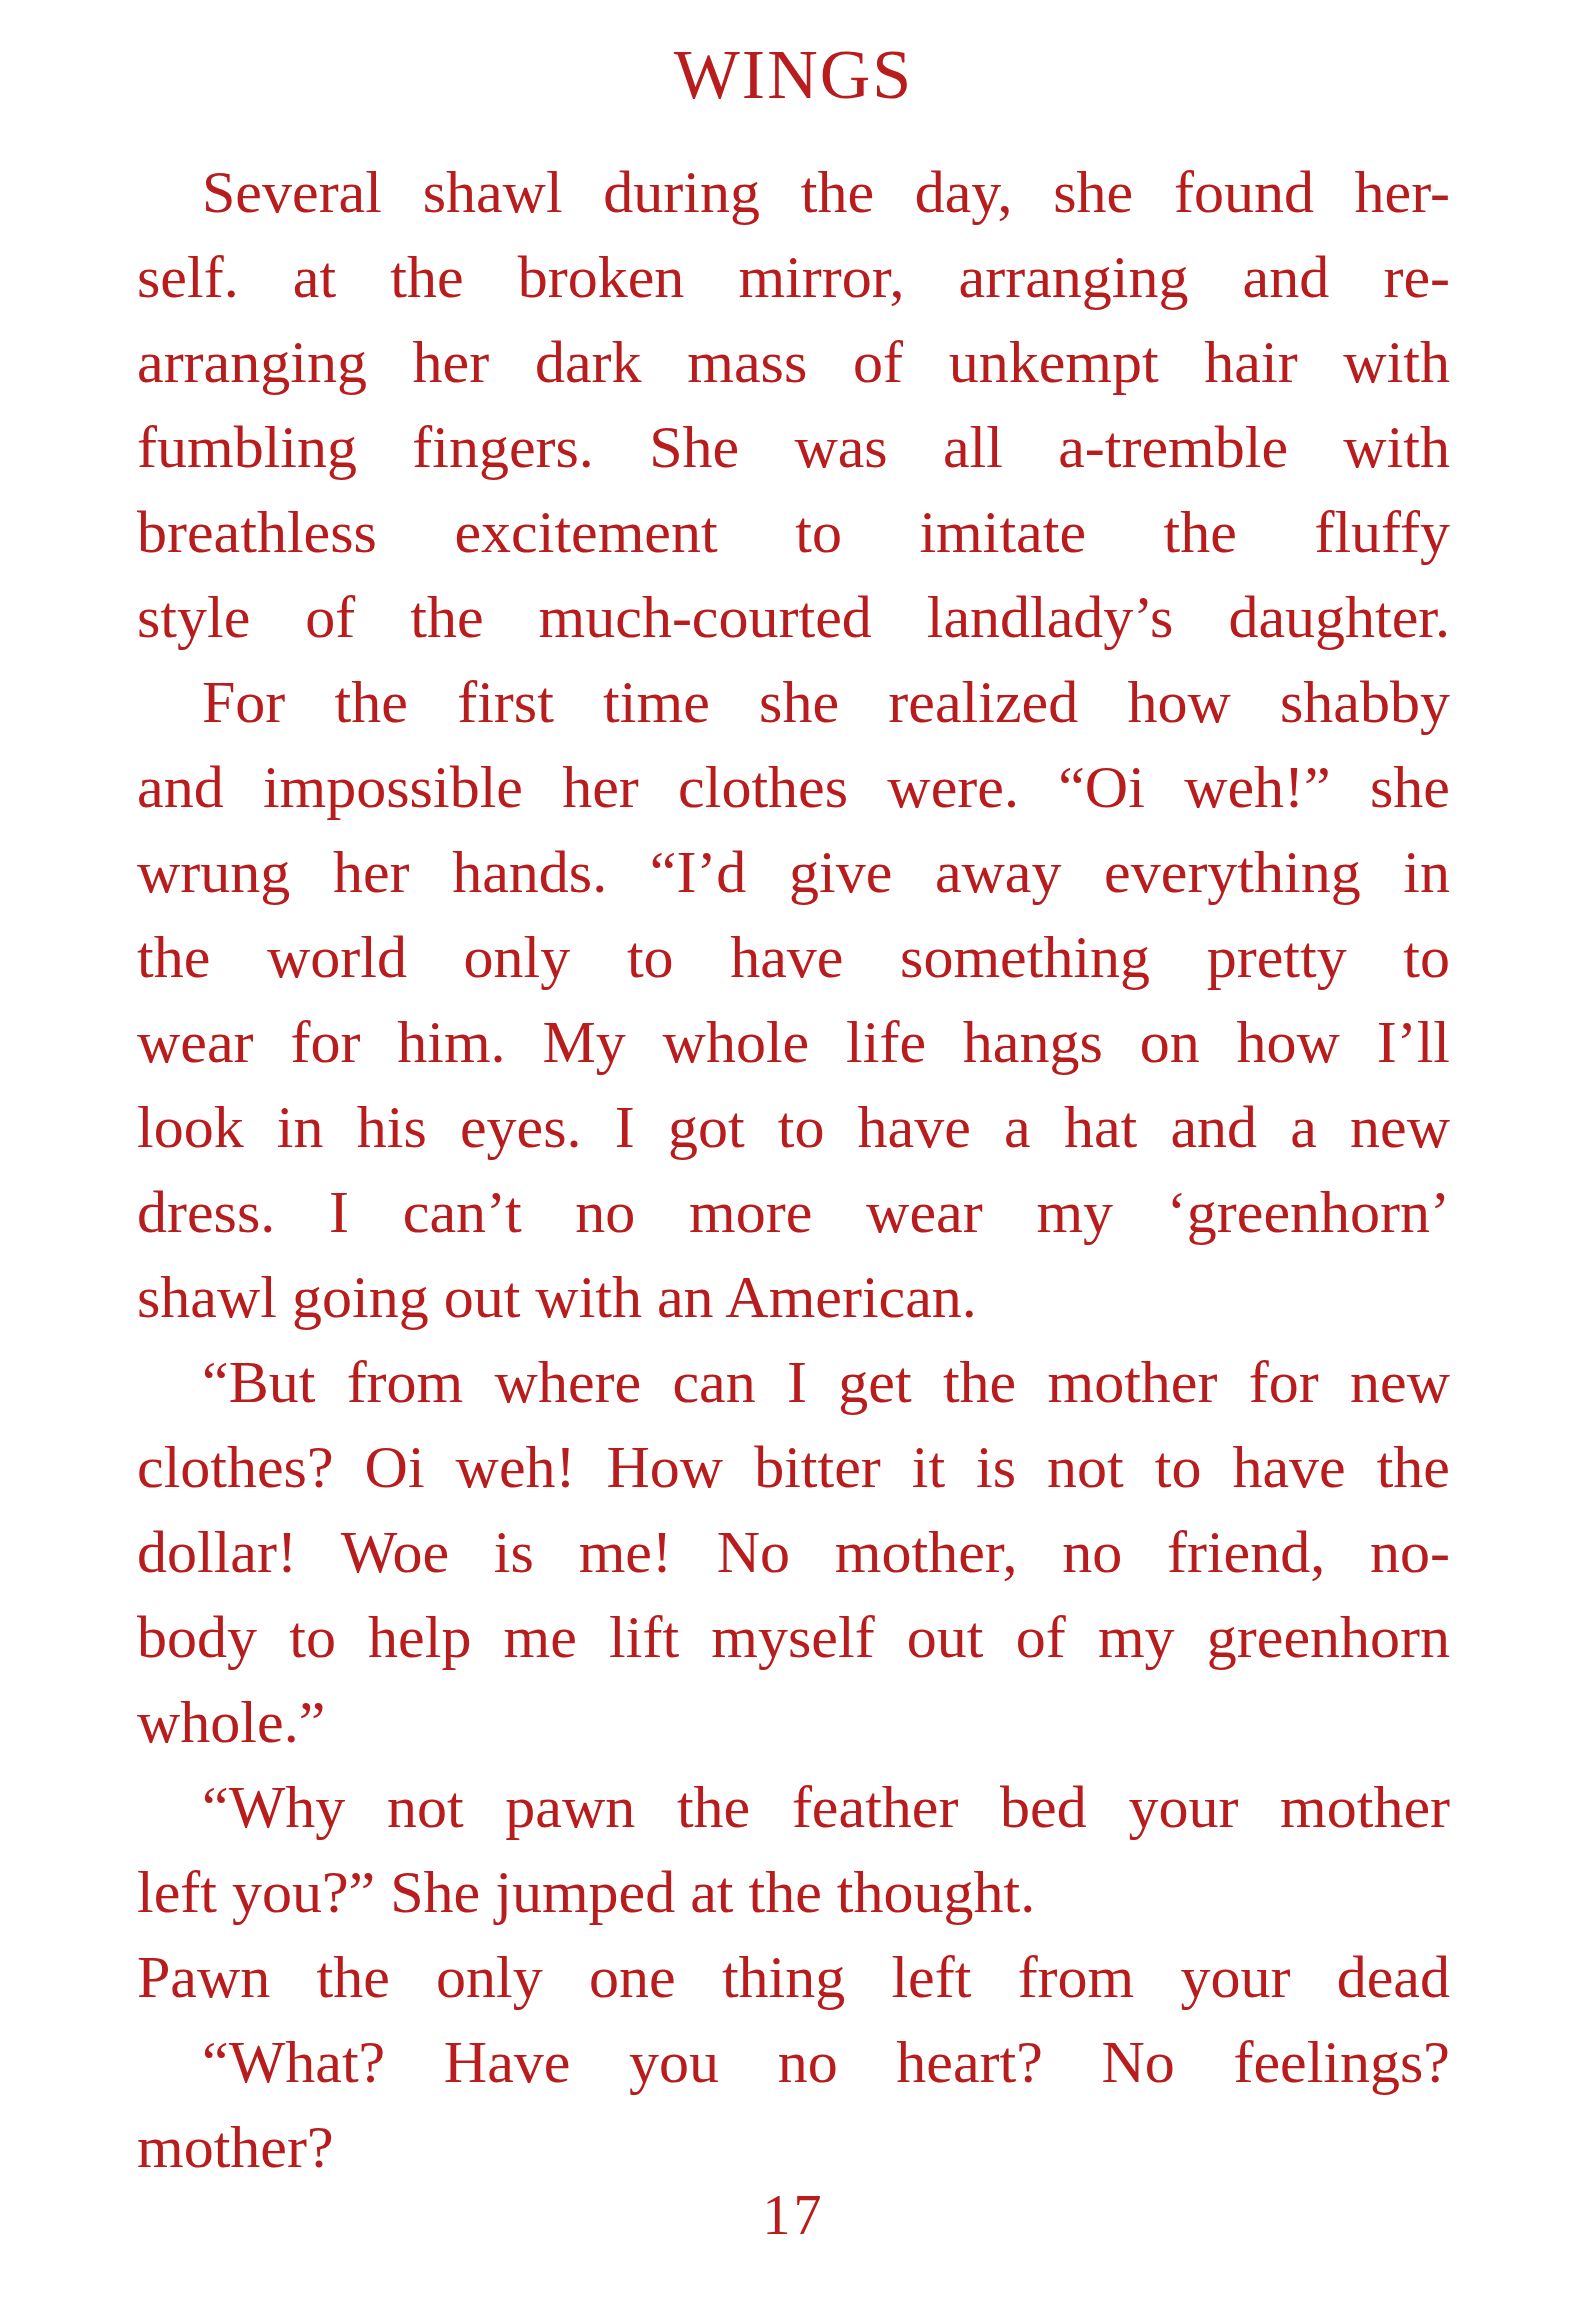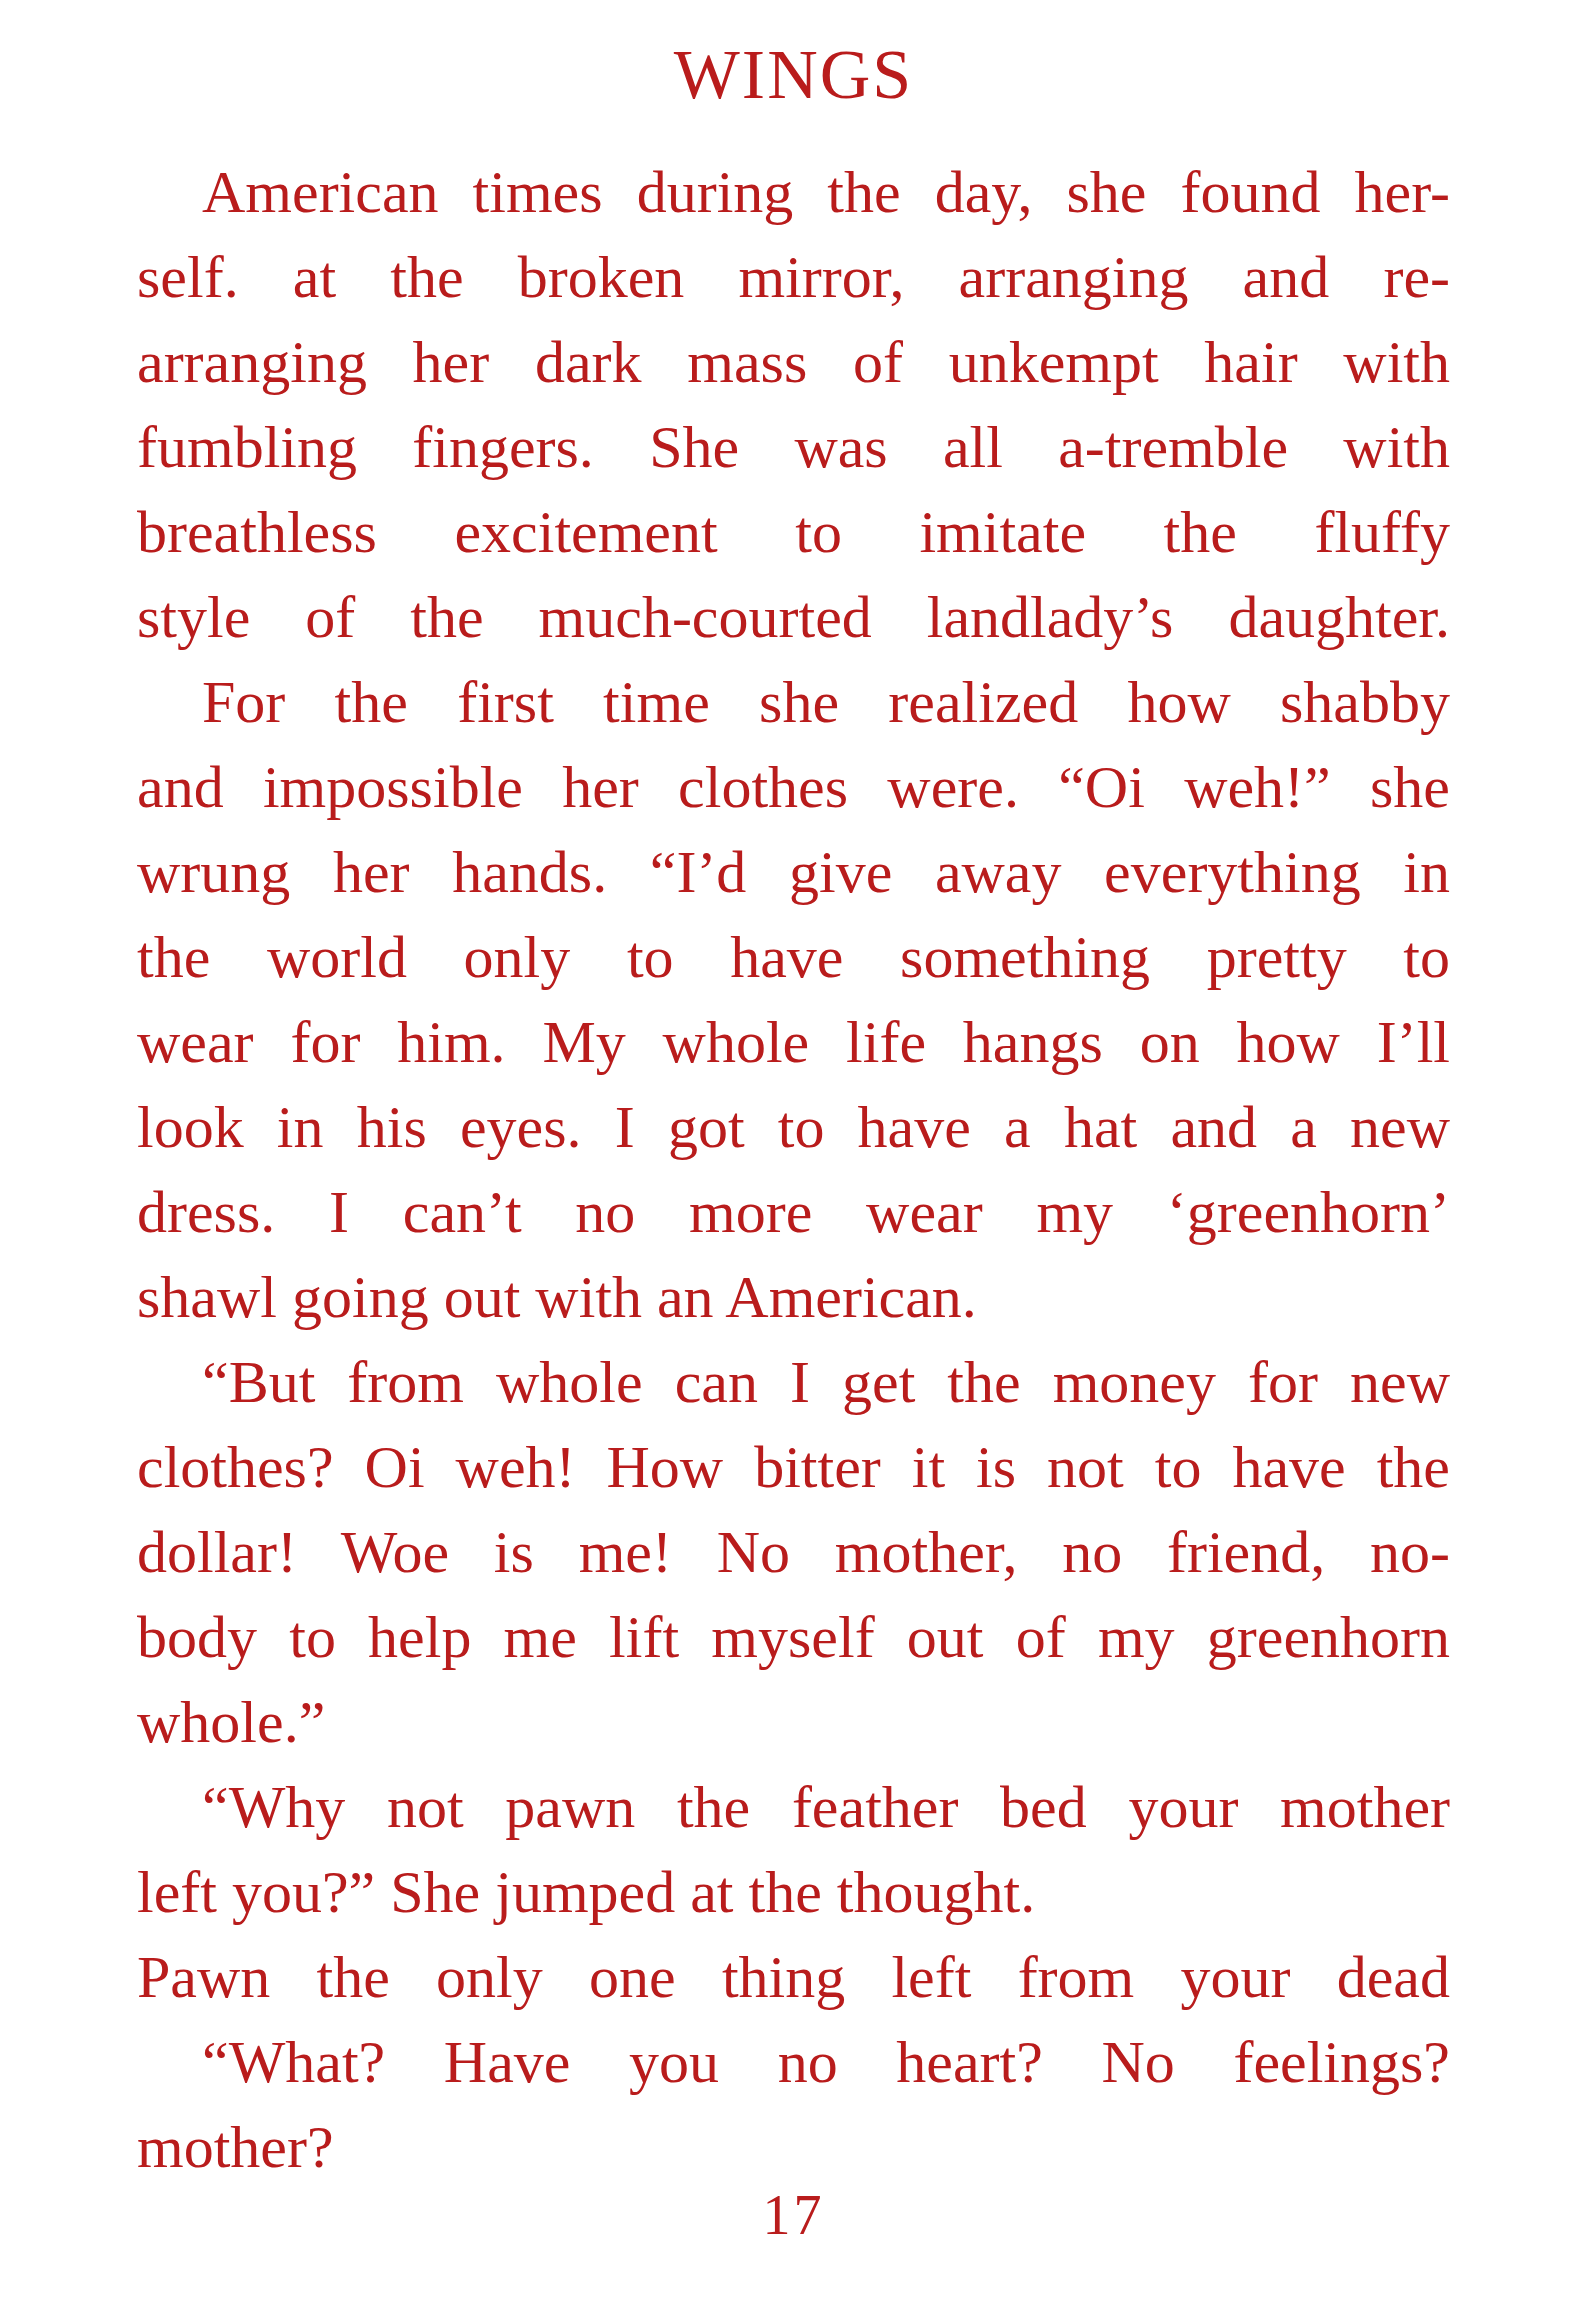--- a/index.html
+++ b/index.html
@@ -68,41 +68,41 @@
 </head>
 <body>
 
 <div class="page">
 
   <div class="running-head">WINGS</div>
 
   <div class="text-block">
 
     <div class="para">
-      <div class="line justify indent">American times during the day, she found her-</div>
+      <div class="line justify indent">Several shawl during the day, she found her-</div>
       <div class="line justify">self. at the broken mirror, arranging and re-</div>
       <div class="line justify">arranging her dark mass of unkempt hair with</div>
       <div class="line justify">fumbling fingers. She was all a-tremble with</div>
       <div class="line justify">breathless excitement to imitate the fluffy</div>
       <div class="line justify">style of the much-courted landlady’s daughter.</div>
     </div>
 
     <div class="para">
       <div class="line justify indent">For the first time she realized how shabby</div>
       <div class="line justify">and impossible her clothes were. “Oi weh!” she</div>
       <div class="line justify">wrung her hands. “I’d give away everything in</div>
       <div class="line justify">the world only to have something pretty to</div>
       <div class="line justify">wear for him. My whole life hangs on how I’ll</div>
       <div class="line justify">look in his eyes. I got to have a hat and a new</div>
       <div class="line justify">dress. I can’t no more wear my ‘greenhorn’</div>
       <div class="line lineleft">shawl going out with an American.</div>
     </div>
 
     <div class="para">
-      <div class="line justify indent">“But from whole can I get the money for new</div>
+      <div class="line justify indent">“But from where can I get the mother for new</div>
       <div class="line justify">clothes? Oi weh! How bitter it is not to have the</div>
       <div class="line justify">dollar! Woe is me! No mother, no friend, no-</div>
       <div class="line justify">body to help me lift myself out of my greenhorn</div>
       <div class="line lineleft">whole.”</div>
     </div>
 
     <div class="para">
       <div class="line justify indent">“Why not pawn the feather bed your mother</div>
       <div class="line lineleft">left you?” She jumped at the thought.</div>
     </div>

